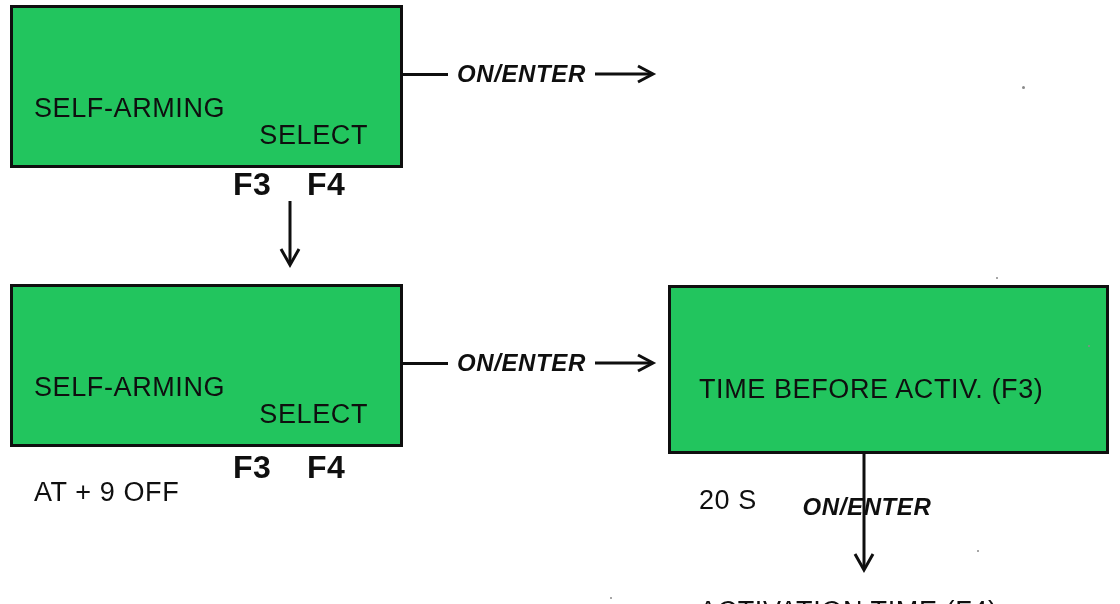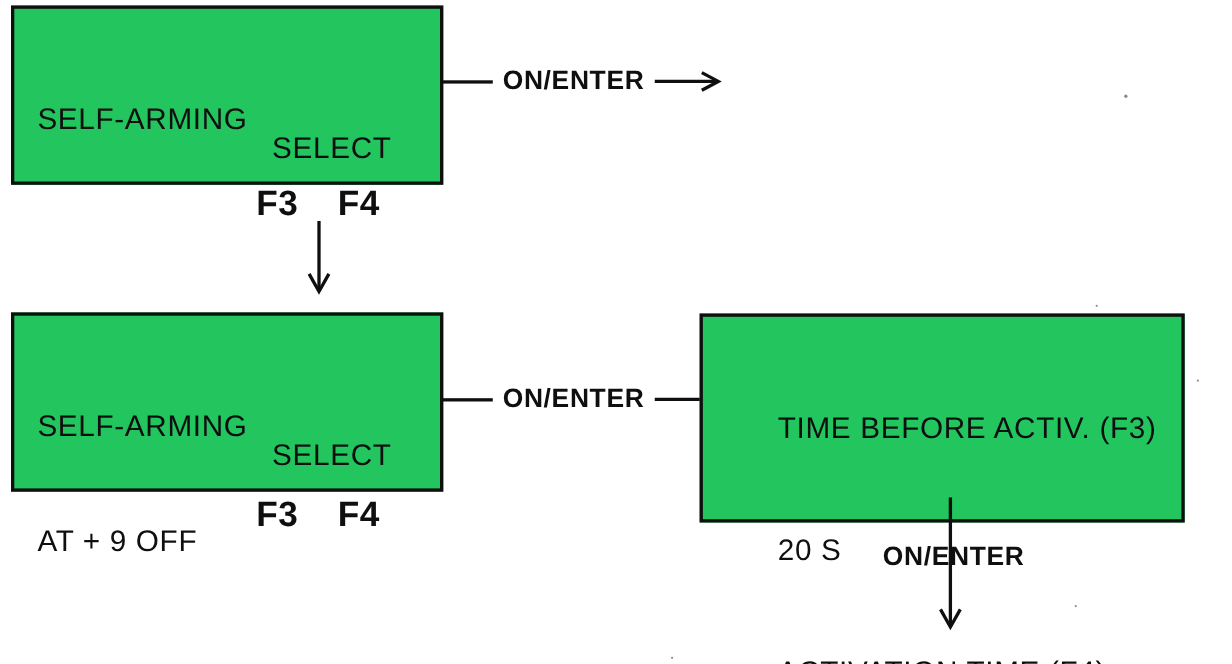--- a/index.html
+++ b/index.html
@@ -12,32 +12,32 @@
     position:absolute;box-sizing:border-box;
     background:#22c55e;border:3px solid #0f0f0f;
   }
   .box .lines{
     padding:13px 18px 0 21px;
     font-size:27px;line-height:35px;letter-spacing:.6px;
     white-space:pre;
   }
   .box.settings .lines{padding:9px 10px 0 28px;line-height:37px;}
   .softkey{
-    position:absolute;right:44px;bottom:14px;
+    position:absolute;right:32px;bottom:14px;
     font-size:27px;letter-spacing:.6px;margin-top:22px;
   }
   .fkey{
     position:absolute;font-size:32px;font-weight:700;letter-spacing:.5px;
   }
   .harrow{
     position:absolute;display:flex;align-items:center;gap:9px;height:26px;
   }
   .hseg{display:block;width:46px;height:3px;background:#0f0f0f;}
   .onenter{
-    font-size:24px;font-weight:700;letter-spacing:.6px;white-space:nowrap;
+    font-size:24px;font-weight:700;letter-spacing:.6px;white-space:nowrap;font-style:italic;
   }
   .arr{position:absolute;display:block;}
   .arr line,.arr polyline{stroke:#0f0f0f;stroke-width:3;fill:none;}
   .onenter-bottom{
     position:absolute;left:867px;top:493px;transform:translateX(-50%);
   }
   .speck{position:absolute;border-radius:50%;background:#8a8a8a;}
 </style>
 </head>
 <body>
@@ -81,21 +81,21 @@
 
   <div class="harrow" style="left:402px;top:350px;">
     <span class="hseg"></span>
     <span class="onenter">ON/ENTER</span>
     <svg class="arrow-inline" width="64" height="24" viewBox="0 0 64 24" style="display:block;">
       <line x1="0" y1="12" x2="57" y2="12" style="stroke:#0f0f0f;stroke-width:3;"></line>
       <polyline points="43,4 58,12 43,20" style="stroke:#0f0f0f;stroke-width:3;fill:none;"></polyline>
     </svg>
   </div>
 
-  <div class="box settings" style="left:636px;top:285px;width:441px;height:190px;padding-left:40px;">
+  <div class="box settings" style="left:668px;top:285px;width:441px;height:169px;">
     <div class="lines">
       <div>TIME BEFORE ACTIV. (F3)</div>
       <div>20 S</div>
       <div>ACTIVATION TIME (F4)</div>
       
     </div>
   </div>
 
   <svg class="arr" style="left:851px;top:452px;" width="26" height="122" viewBox="0 0 26 122">
     <line x1="13" y1="0" x2="13" y2="116"></line>

